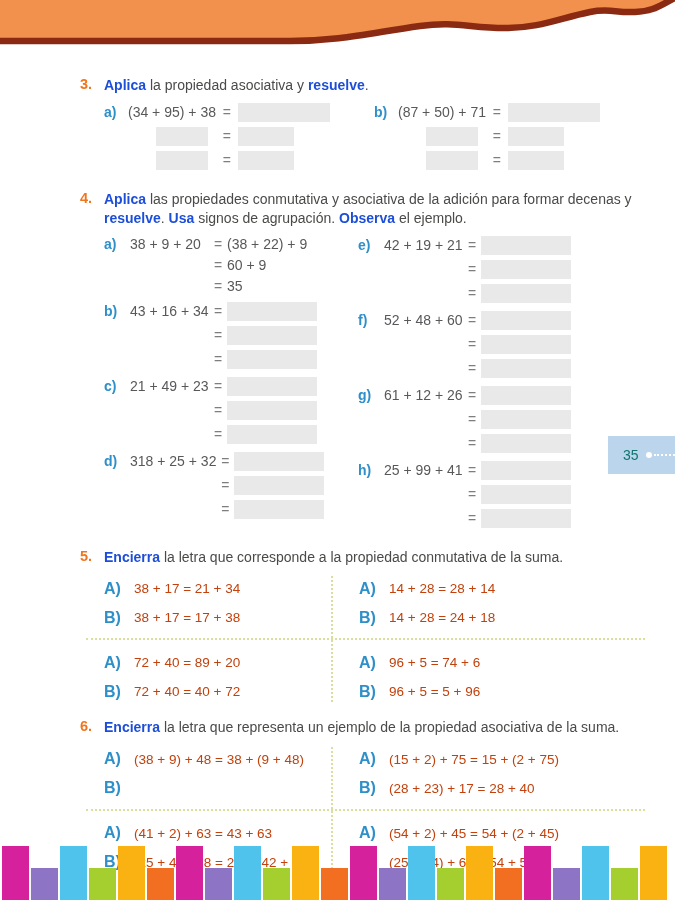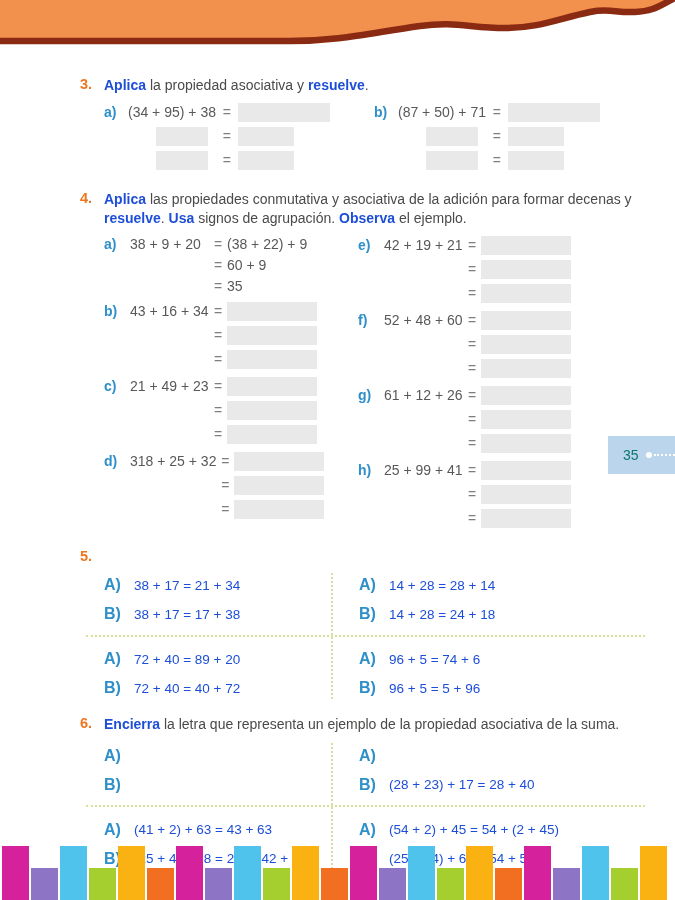--- a/index.html
+++ b/index.html
@@ -32,21 +32,21 @@
   .box.inb{width:52px;justify-self:end;margin-right:8px;}
   .spacer{min-height:1px;}
 
   
   .quad{margin-left:24px;position:relative;margin-top:2px;}
   .quad::before{content:"";position:absolute;left:227px;top:2px;bottom:4px;border-left:2px dotted #D9E09B;}
   .quad-row{display:grid;grid-template-columns:227px 1fr;}
   .quad-cell.right{padding-left:28px;}
   .opt{display:flex;gap:10px;align-items:center;height:29px;}
   .opt .lab{width:20px;flex:none;}
-  .opt .eqn{color:#1d4ed8;font-size:13.5px;white-space:nowrap;}
+  .opt .eqn{color:#c2410c;font-size:13.5px;white-space:nowrap;}
   .hdiv{border-top:2px dotted #D9E09B;margin:6px 0 8px -18px;}
 
   
   .page-tab{position:absolute;top:436px;right:0;width:67px;height:38px;background:#BAD5EC;
     display:flex;align-items:center;padding-left:15px;box-sizing:border-box;}
   .page-tab .num{color:#0f766e;font-size:14px;text-align:center;}
   .tab-line{flex:1;display:flex;align-items:center;margin-left:7px;}
   .tab-dot{width:6px;height:6px;border-radius:50%;background:#fff;flex:none;}
   .tab-dashes{flex:1;border-top:2px dotted #fff;margin-left:2px;}
 
@@ -227,20 +227,21 @@
               <span class="eqs">=</span>
               <span class="box md"></span>
             </div>
           </div>
         </div>
     </section>
 
     <section>
       <div class="ex-head">
         <span class="ex-num">5.</span>
+        <p class="ex-text"><b>Encierra</b><span> la letra que corresponde a la propiedad conmutativa de la suma.</span></p>
       </div>
       <div class="quad">
           <div class="quad-row">
             <div class="quad-cell">
               <div class="opt">
                 <span class="lab">A)</span>
                 <span class="eqn">38 + 17 = 21 + 34</span>
               </div>
               <div class="opt">
                 <span class="lab">B)</span>
@@ -287,28 +288,30 @@
     <section>
       <div class="ex-head">
         <span class="ex-num">6.</span>
         <p class="ex-text"><b>Encierra</b><span> la letra que representa un ejemplo de la propiedad asociativa de la suma.</span></p>
       </div>
       <div class="quad">
           <div class="quad-row">
             <div class="quad-cell">
               <div class="opt">
                 <span class="lab">A)</span>
+                <span class="eqn">(38 + 9) + 48 = 38 + (9 + 48)</span>
               </div>
               <div class="opt">
                 <span class="lab">B)</span>
               </div>
             </div>
             <div class="quad-cell right">
               <div class="opt">
                 <span class="lab">A)</span>
+                <span class="eqn">(15 + 2) + 75 = 15 + (2 + 75)</span>
               </div>
               <div class="opt">
                 <span class="lab">B)</span>
                 <span class="eqn">(28 + 23) + 17 = 28 + 40</span>
               </div>
             </div>
           </div>
           <div class="hdiv"></div>
           <div class="quad-row">
             <div class="quad-cell">

